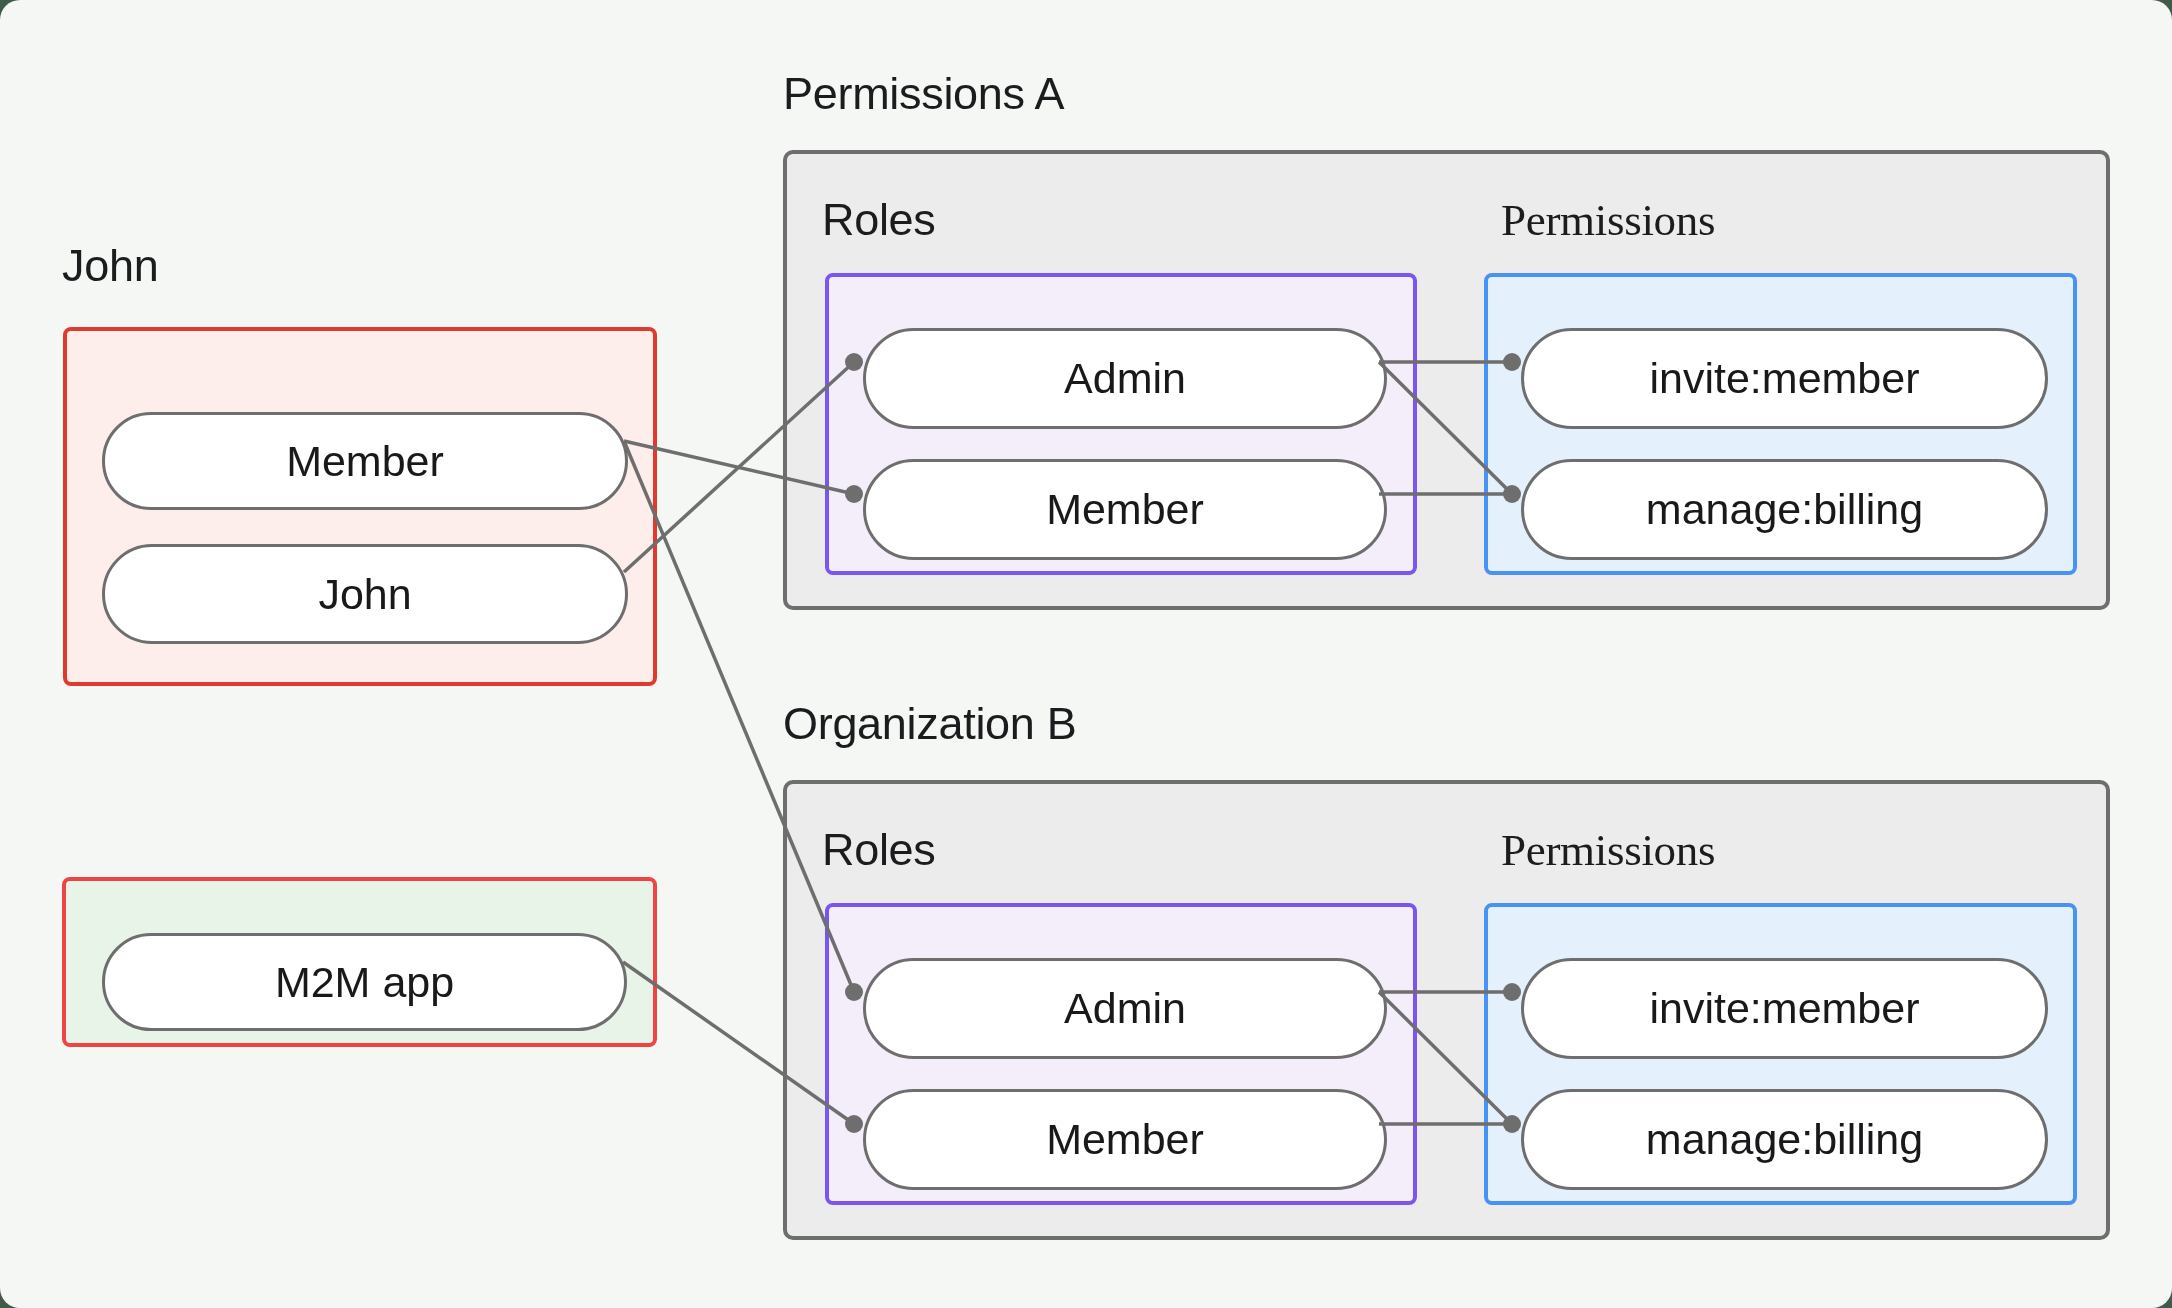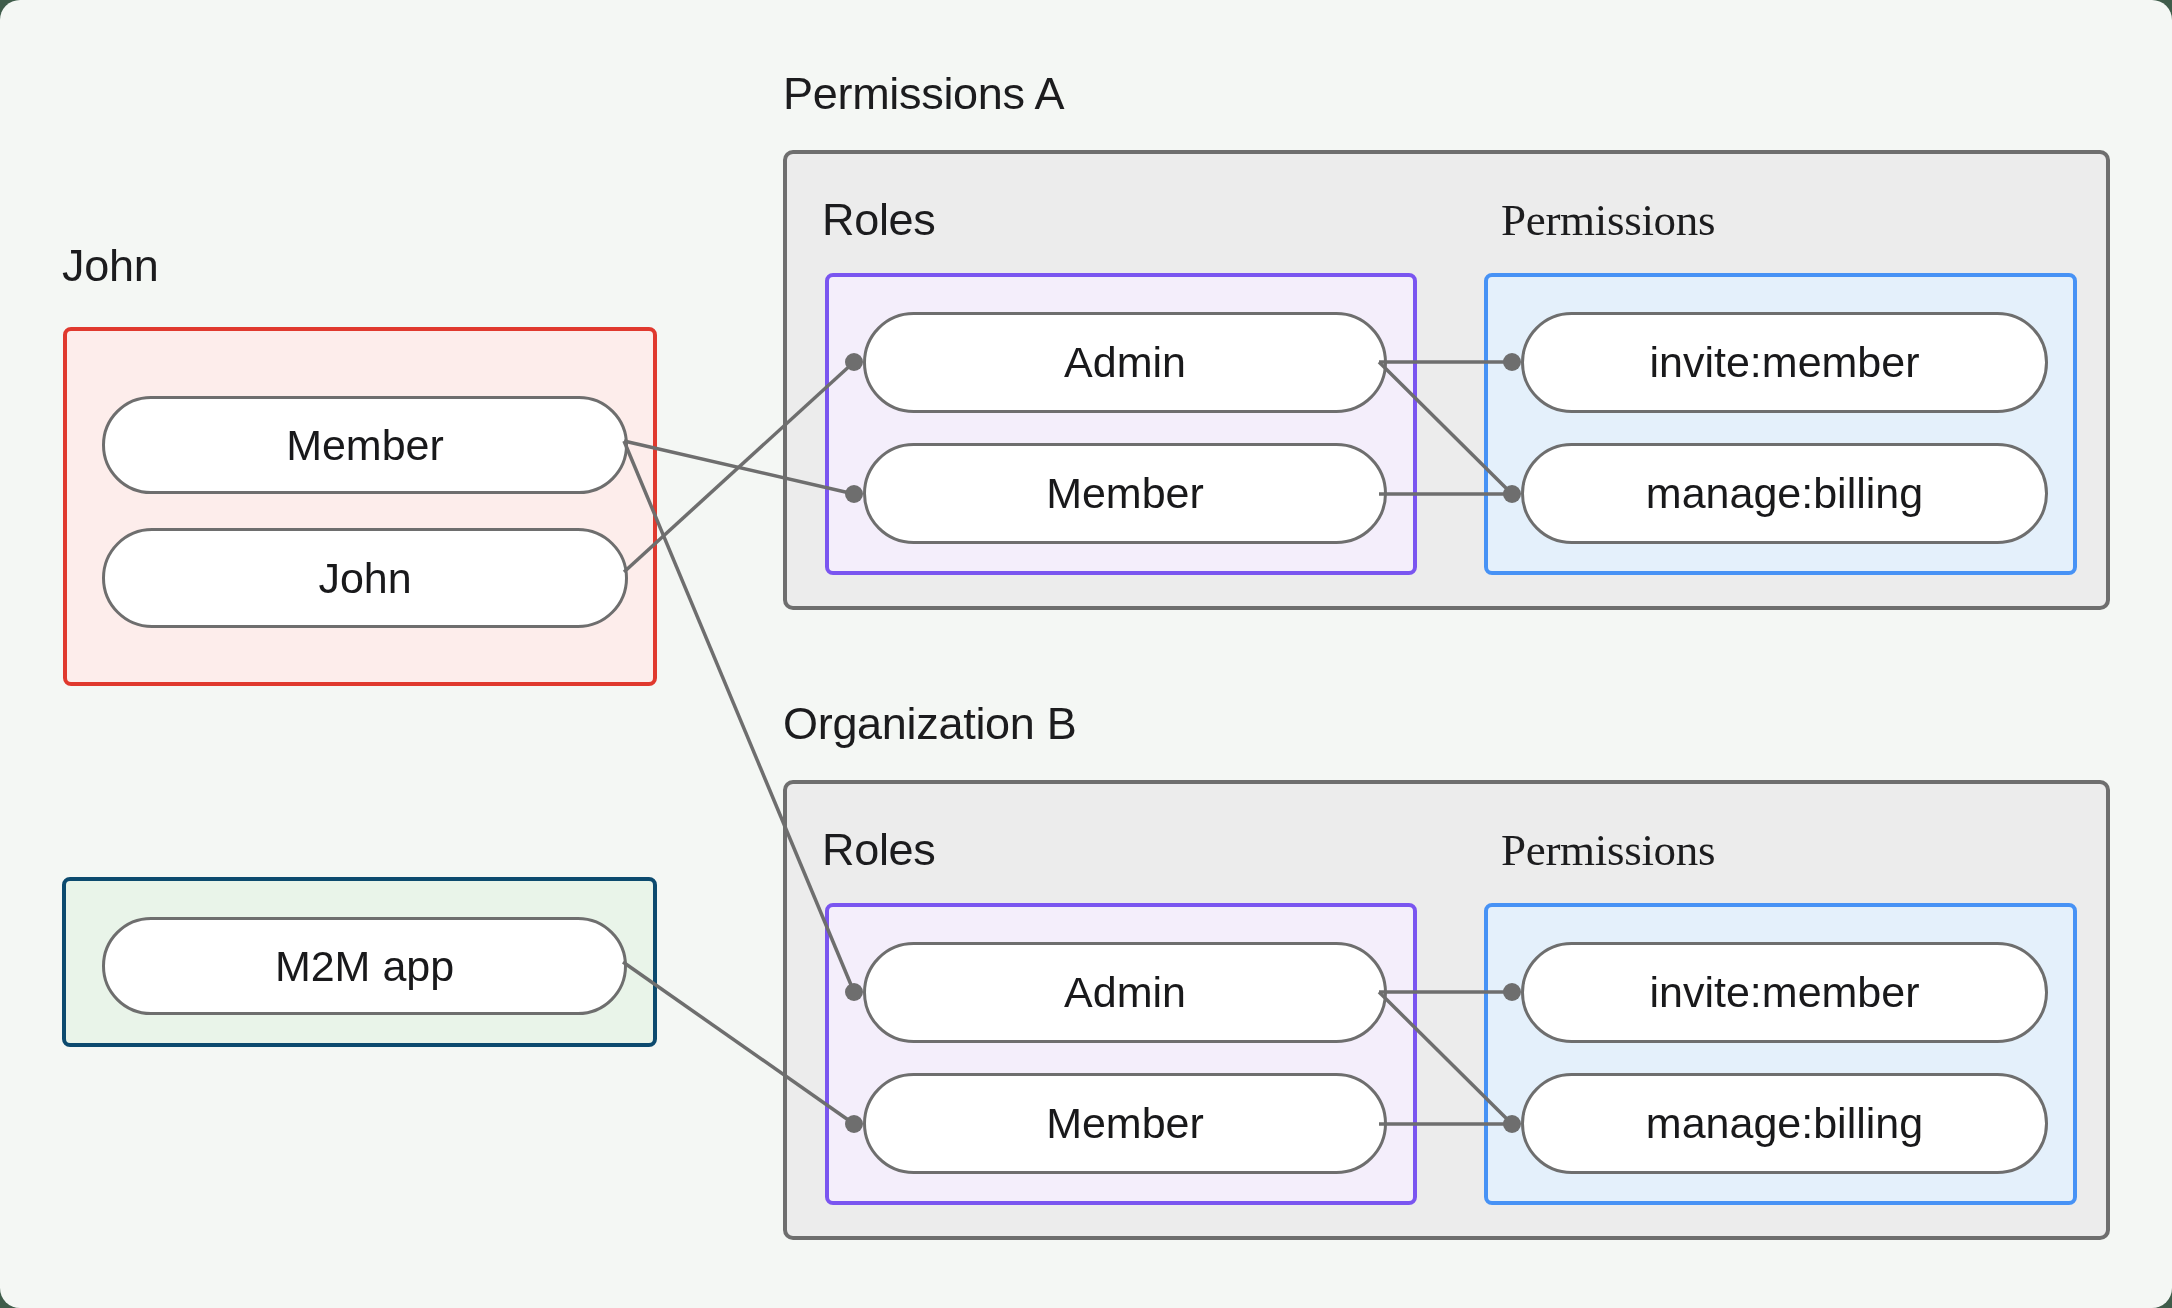--- a/index.html
+++ b/index.html
@@ -16,39 +16,39 @@
   .group-label{
     position:absolute;font-size:45px;font-weight:500;color:#1c1c1e;
     letter-spacing:-0.3px;white-space:nowrap;
   }
   .org-title{
     position:absolute;font-size:45px;font-weight:500;color:#1c1c1e;
     letter-spacing:-0.3px;white-space:nowrap;
   }
   .box{position:absolute;box-sizing:border-box;border-radius:8px;}
   .users-box{left:63px;top:327px;width:594px;height:359px;background:#fdedeb;border:4px solid #e0392e;}
-  .m2m-box{left:62px;top:877px;width:595px;height:170px;background:#e9f4e9;border:4px solid #0c4a6e;}
+  .m2m-box{left:62px;top:877px;width:595px;height:170px;background:#e9f4e9;border:4px solid #ef4444;}
   .org-box{position:absolute;left:783px;width:1327px;height:460px;box-sizing:border-box;
     background:#ececec;border:4px solid #6e6e6e;border-radius:10px;}
   .org-a{top:150px;}
   .org-b{top:780px;}
   .sub-label{
     position:absolute;font-size:45px;font-weight:500;color:#1c1c1e;
     letter-spacing:-0.3px;white-space:nowrap;
   }
   .roles-label{left:35px;top:40px;}
   .perms-label{left:714px;top:40px;font-family:Liberation Serif, serif;}
   .sub-box{position:absolute;top:119px;width:592px;height:302px;box-sizing:border-box;border-radius:8px;}
   .roles-box{left:38px;background:#f4eefb;border:4px solid #7a55f0;}
   .perms-box{left:697px;width:593px;background:#e4f0fb;border:4px solid #4792f5;}
   .pill{
     position:absolute;box-sizing:border-box;background:#ffffff;
     border:3px solid #6e6e6e;border-radius:60px;
     display:flex;align-items:center;justify-content:center;
-    font-size:43px;color:#19191b;white-space:nowrap;z-index:1;
+    font-size:43px;color:#19191b;white-space:nowrap;z-index:1;margin-top:16px;
   }
   
   .pill-sarah{left:35px;top:65px;width:526px;height:98px;}
   .pill-john{left:35px;top:197px;width:526px;height:100px;}
   
   .pill-m2m{left:36px;top:36px;width:525px;height:98px;}
   
   .role-pill-1,.perm-pill-1{top:35px;height:101px;}
   .role-pill-2,.perm-pill-2{top:166px;height:101px;}
   .role-pill-1,.role-pill-2{left:34px;width:524px;}

